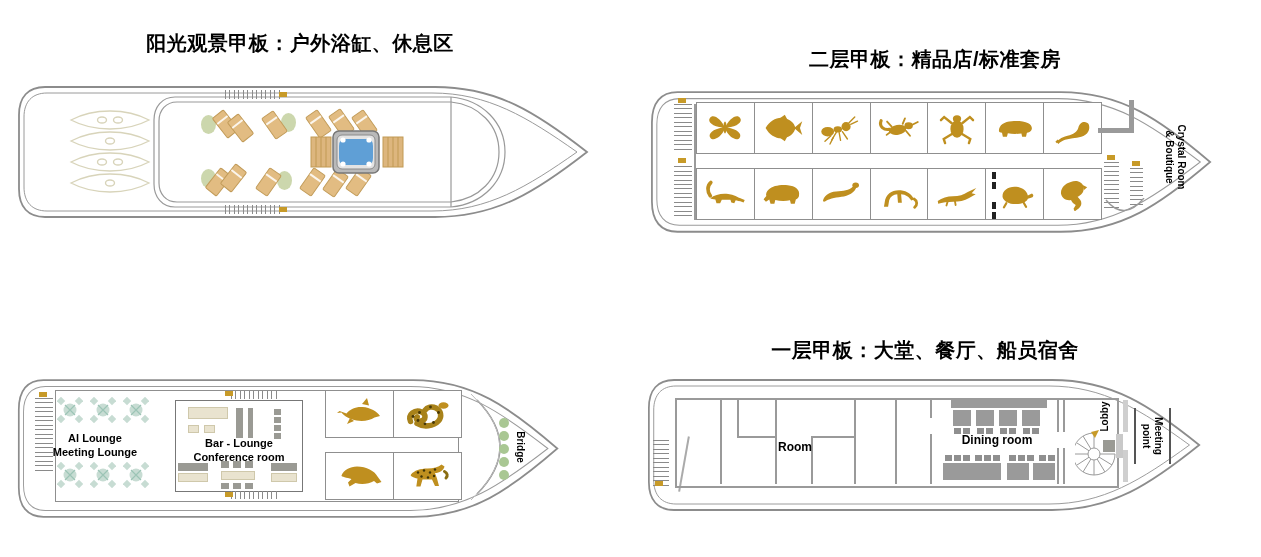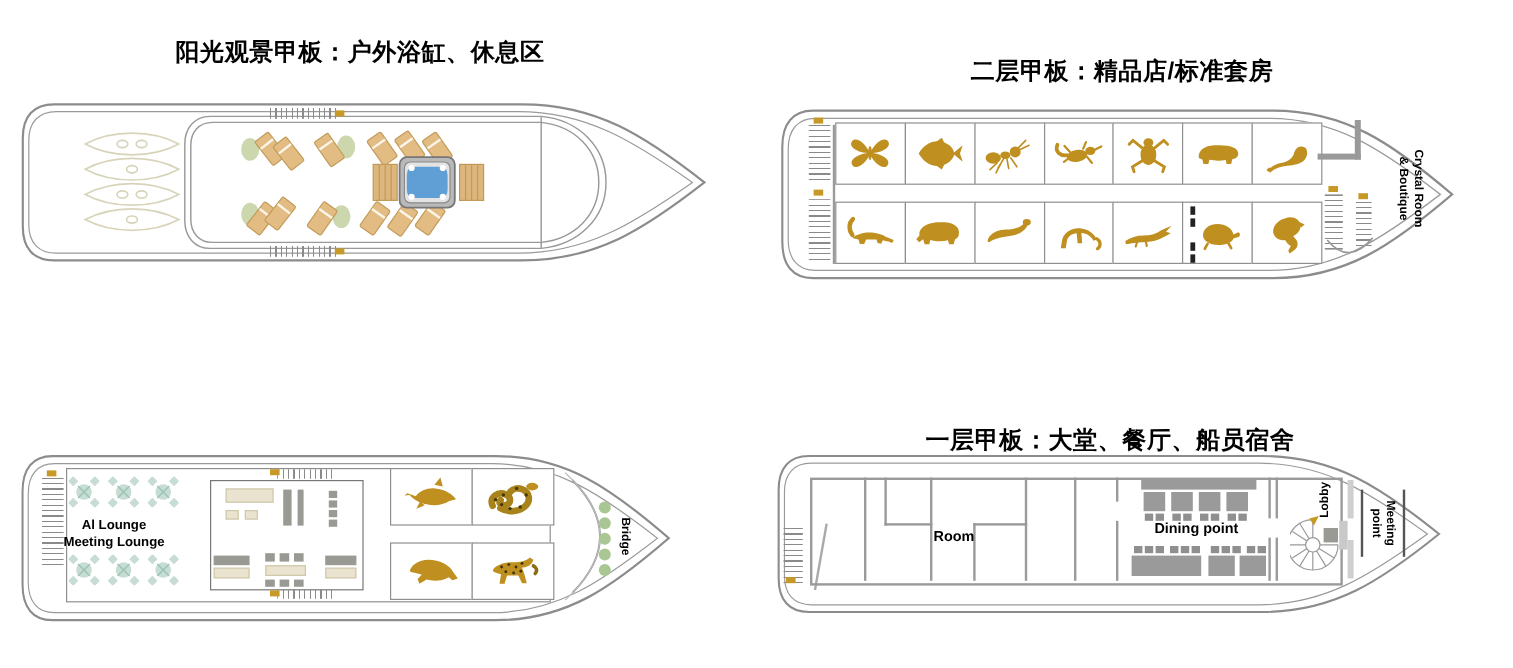--- a/index.html
+++ b/index.html
@@ -49,21 +49,21 @@
       <path d="M30 2 H420 C482 2 522 28 572 67 C522 106 482 132 420 132 H30 C13 132 4 122 4 104 V30 C4 12 13 2 30 2 Z" fill="#fff" stroke="#8c8c8c" stroke-width="1.8"></path>
       <path d="M32 8 H417 C473 8 512 32 562 67 C512 102 473 126 417 126 H32 C17 126 9 117 9 102 V32 C9 17 17 8 32 8 Z" fill="none" stroke="#9a9a9a" stroke-width="1"></path>
     </g>
   </defs>
 </svg>
 
 <div class="canvas">
 
   <div class="deck-title" style="left:655px;top:46px;width:560px;">二层甲板：精品店/标准套房</div>
   <div class="deck-title" style="left:15px;top:30px;width:570px;">阳光观景甲板：户外浴缸、休息区</div>
-  <div class="deck-title" style="left:645px;top:337px;width:560px;margin-top:16px;">一层甲板：大堂、餐厅、船员宿舍</div>
+  <div class="deck-title" style="left:645px;top:337px;width:560px;">一层甲板：大堂、餐厅、船员宿舍</div>
 
   <div class="ship" id="shipA" style="left:15px;top:85px;width:578px;height:135px;">
     <svg class="hull" viewBox="0 0 578 135" preserveAspectRatio="none">
         <use href="#hullpaths"></use>
       </svg>
     <svg class="hull" viewBox="0 0 578 135">
       <g fill="none" stroke="#999" stroke-width="1.2">
         <path d="M436 12 H160 C147 12 139 22 139 35 V99 C139 112 147 122 160 122 H436"></path>
         <path d="M436 12 C468 15 490 38 490 67 C490 96 468 119 436 122"></path>
         <path d="M436 12 V122"></path>
@@ -362,20 +362,24 @@
       <div class="fbeige" style="left:2px;top:72px;width:30px;height:9px;"></div>
       <div class="fgray" style="left:45px;top:60px;width:8px;height:7px;"></div>
       <div class="fgray" style="left:57px;top:60px;width:8px;height:7px;"></div>
       <div class="fgray" style="left:69px;top:60px;width:8px;height:7px;"></div>
       <div class="fbeige" style="left:45px;top:70px;width:34px;height:9px;"></div>
       <div class="fgray" style="left:45px;top:82px;width:8px;height:6px;"></div>
       <div class="fgray" style="left:57px;top:82px;width:8px;height:6px;"></div>
       <div class="fgray" style="left:69px;top:82px;width:8px;height:6px;"></div>
       <div class="fgray" style="left:95px;top:62px;width:26px;height:8px;"></div>
       <div class="fbeige" style="left:95px;top:72px;width:26px;height:9px;"></div>
+      <div class="room-label" style="left:0;top:36px;width:100%;">
+        <div>Bar - Lounge</div>
+        <div>Conference room</div>
+      </div>
     </div>
     <div class="hatch-v" style="left:216px;top:13px;width:48px;height:8px;"></div>
     <div class="gtick" style="left:210px;top:13px;"></div>
     <div class="hatch-v" style="left:216px;top:113px;width:48px;height:8px;"></div>
     <div class="gtick" style="left:210px;top:114px;"></div>
 
     <div class="cabin-row" style="left:310px;top:12px;height:48px;">
         <div class="suite">
           <svg class="animal" viewBox="0 0 48 36">
             <path d="M3.5 15l7 2.5c3.5-4.5 9.5-7 16-6.5 8 .6 14.5 4.5 17.5 9l-5.5 1.5c-4.5 3-11.5 4.2-18 3-6.5-1.2-12-4.2-15-8l-4.5.5Z"></path>
@@ -463,21 +467,21 @@
     <div class="dt" style="left:354px;top:32px;width:18px;height:16px;"></div>
     <div class="dt" style="left:377px;top:32px;width:18px;height:16px;"></div>
     <div class="dc" style="left:309px;top:50px;"></div>
     <div class="dc" style="left:318px;top:50px;"></div>
     <div class="dc" style="left:332px;top:50px;"></div>
     <div class="dc" style="left:341px;top:50px;"></div>
     <div class="dc" style="left:355px;top:50px;"></div>
     <div class="dc" style="left:364px;top:50px;"></div>
     <div class="dc" style="left:378px;top:50px;"></div>
     <div class="dc" style="left:387px;top:50px;"></div>
-    <div class="room-label" style="left:302px;top:55px;width:100px;font-size:12px;">Dining point</div>
+    <div class="room-label" style="left:302px;top:55px;width:100px;font-size:12px;">Dining room</div>
     <div class="dc" style="left:300px;top:77px;"></div>
     <div class="dc" style="left:309px;top:77px;"></div>
     <div class="dc" style="left:318px;top:77px;"></div>
     <div class="dc" style="left:330px;top:77px;"></div>
     <div class="dc" style="left:339px;top:77px;"></div>
     <div class="dc" style="left:348px;top:77px;"></div>
     <div class="dt" style="left:298px;top:85px;width:58px;height:17px;"></div>
     <div class="dc" style="left:364px;top:77px;"></div>
     <div class="dc" style="left:373px;top:77px;"></div>
     <div class="dc" style="left:382px;top:77px;"></div>

